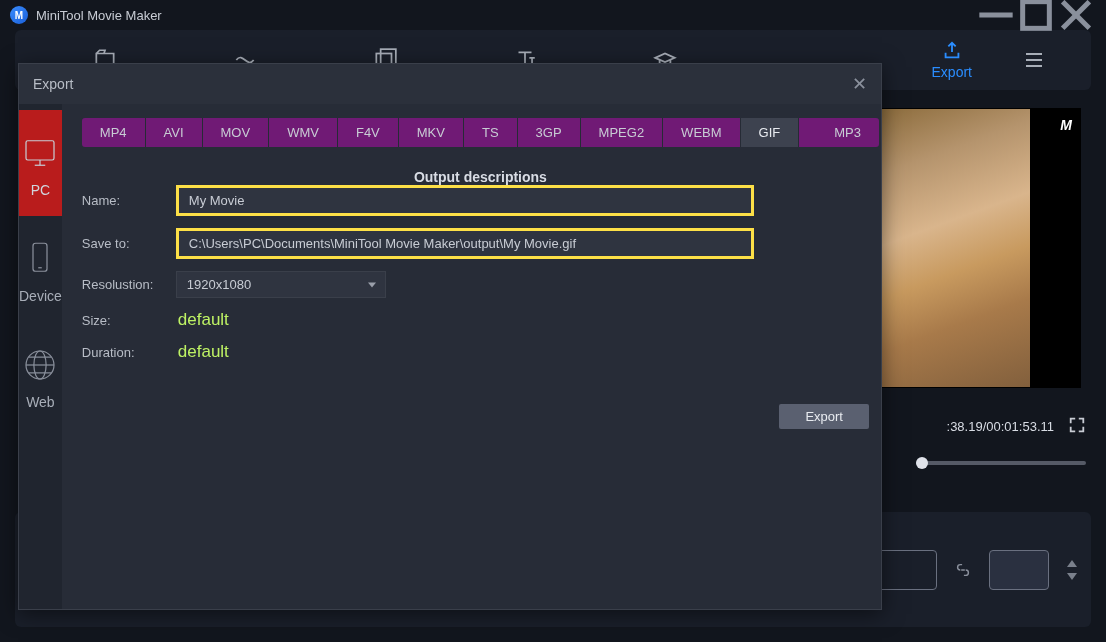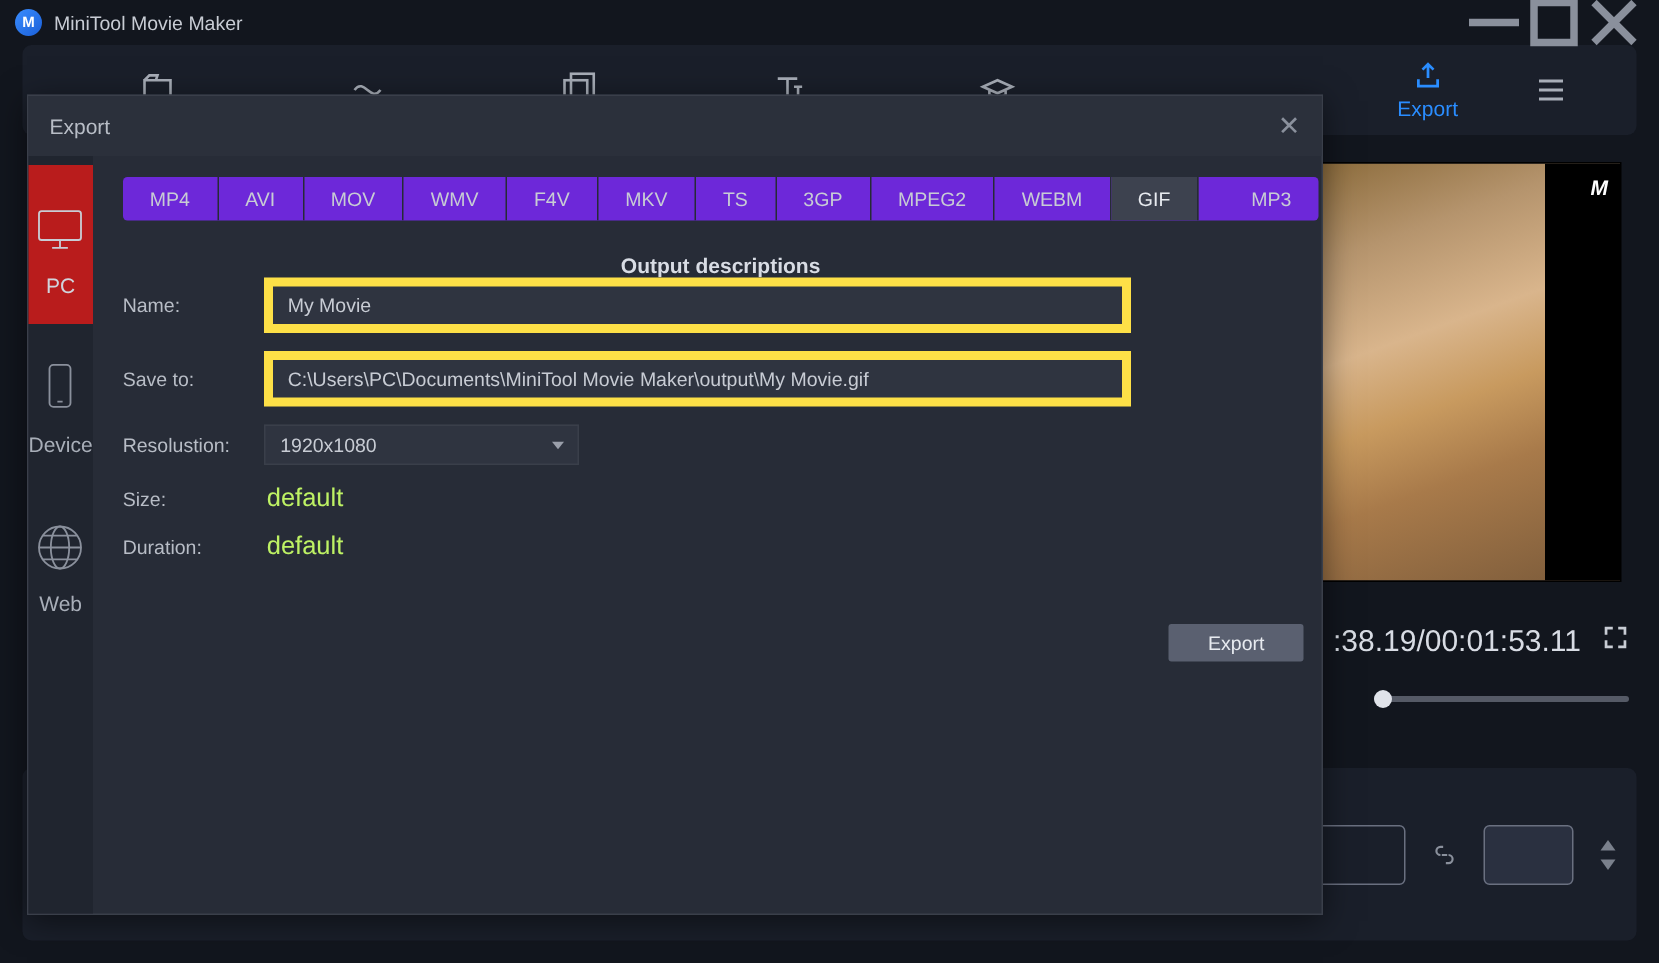--- a/index.html
+++ b/index.html
@@ -19,21 +19,21 @@
     .export-btn-top svg { width: 22px; height: 22px; stroke: #2a8dff; fill: none; stroke-width: 2; margin-bottom: 2px; }
     .menu-btn { display: flex; flex-direction: column; align-items: center; justify-content: center; padding: 0 25px; cursor: pointer; }
     .menu-btn svg { width: 24px; height: 24px; stroke: #a8aeb8; fill: none; stroke-width: 2; }
 
     
     .preview { position: absolute; right: 20px; top: 108px; width: 220px; }
     .video-thumb { width: 215px; height: 280px; background: linear-gradient(160deg, #8a6a3a 0%, #b5946d 20%, #d9b58c 40%, #c89a5f 55%, #a87a4a 70%, #7a5a3a 100%); position: relative; overflow: hidden; border: 1px solid #000; }
     .video-thumb::before { content: ""; position: absolute; left: 0; top: 0; bottom: 0; width: 15px; background: #000; }
     .video-thumb::after { content: ""; position: absolute; right: 0; top: 0; bottom: 0; width: 50px; background: #000; }
     .watermark { position: absolute; right: 8px; top: 8px; color: #fff; font-size: 14px; font-weight: bold; font-style: italic; z-index: 2; }
-    .timecode { display: flex; align-items: center; justify-content: flex-end; margin-top: 28px; color: #d8dce4; font-size: 20px; }
+    .timecode { display: flex; align-items: center; justify-content: flex-end; margin-top: 28px; color: #d8dce4; font-size: 13px; }
     .fullscreen-icon { margin-left: 14px; cursor: pointer; }
     .fullscreen-icon svg { width: 18px; height: 18px; stroke: #c8ccd4; fill: none; stroke-width: 2; }
     .slider-row { display: flex; align-items: center; margin-top: 24px; justify-content: flex-end; }
     .slider-track { width: 170px; height: 4px; background: #555a66; border-radius: 2px; position: relative; }
     .slider-thumb { position: absolute; left: 0; top: -4px; width: 12px; height: 12px; background: #e0e3ea; border-radius: 50%; }
 
     
     .timeline-area { position: absolute; left: 15px; right: 15px; bottom: 15px; height: 115px; background: #1a1f2a; border-radius: 6px; display: flex; align-items: stretch; padding: 10px 14px; }
     .audio-label { position: absolute; left: 18px; bottom: 20px; color: #8a909c; font-size: 12px; }
     .timeline-right { margin-left: auto; display: flex; align-items: center; gap: 12px; }
@@ -55,30 +55,30 @@
     
     .d-sidebar { width: 126px; background: #20252f; display: flex; flex-direction: column; padding-top: 6px; }
     .d-tab { display: flex; flex-direction: column; align-items: center; justify-content: center; padding: 22px 0 18px; cursor: pointer; color: #d0d4dc; font-size: 14px; }
     .d-tab svg { width: 42px; height: 42px; stroke: #c8ccd4; fill: none; stroke-width: 1.4; margin-bottom: 8px; }
     .d-tab.active { background: #b91c1c; }
     .d-tab.dim svg { stroke: #8a909c; }
     .d-tab.dim { color: #a8aeb8; }
 
     
     .d-main { flex: 1; padding: 14px 20px; display: flex; flex-direction: column; }
-    .format-tabs { display: flex; gap: 0; background: #6d28d9; border-radius: 3px; overflow: hidden; margin-bottom: 22px; }
+    .format-tabs { display: flex; gap: 0; background: #701a75; border-radius: 3px; overflow: hidden; margin-bottom: 22px; }
     .format-tabs .ft { padding: 7px 18px; font-size: 13px; color: #c8ccd4; cursor: pointer; border-right: 1px solid #262b35; }
     .format-tabs .ft.active { background: #3d424f; color: #e8ebf0; }
     .format-tabs .ft:last-child { border-right: none; margin-left: 17px; }
 
     .section-title { text-align: center; font-weight: bold; color: #d8dce4; font-size: 14px; }
 
     .form-row { display: flex; align-items: center; margin-bottom: 12px; }
     .form-label { width: 94px; padding-right: 10px; color: #b8bdc6; font-size: 13px; }
-    .form-input { flex: 0 0 578px; max-width: 578px; background: #2f3440; border: 6px solid #fde047; color: #c8ccd4; font-size: 13px; padding: 5px 10px; outline: none; }
+    .form-input { flex: 0 0 578px; max-width: 578px; background: #2f3440; border: 3px solid #fde047; color: #c8ccd4; font-size: 13px; padding: 5px 10px; outline: none; }
     .form-select-wrap { position: relative; flex: 0 0 210px; }
     .form-select { width: 100%; background: #2f3440; border: 1px solid #3a3f4a; color: #c8ccd4; font-size: 13px; padding: 5px 10px; outline: none; appearance: none; cursor: pointer; }
     .form-select-wrap .arrow { position: absolute; right: 10px; top: 50%; transform: translateY(-50%); width: 0; height: 0; border-left: 4px solid transparent; border-right: 4px solid transparent; border-top: 5px solid #9a9faa; pointer-events: none; }
     .form-static { color: #bef264; font-size: 17px; padding-left: 2px; }
 
     .export-action { margin-top: 30px; margin-left: auto; margin-right: 10px; background: #5a6070; color: #e8ebf0; border: none; padding: 5px 26px; font-size: 13px; cursor: pointer; border-radius: 2px; }
   </style>
 </head>
 <body>
 

